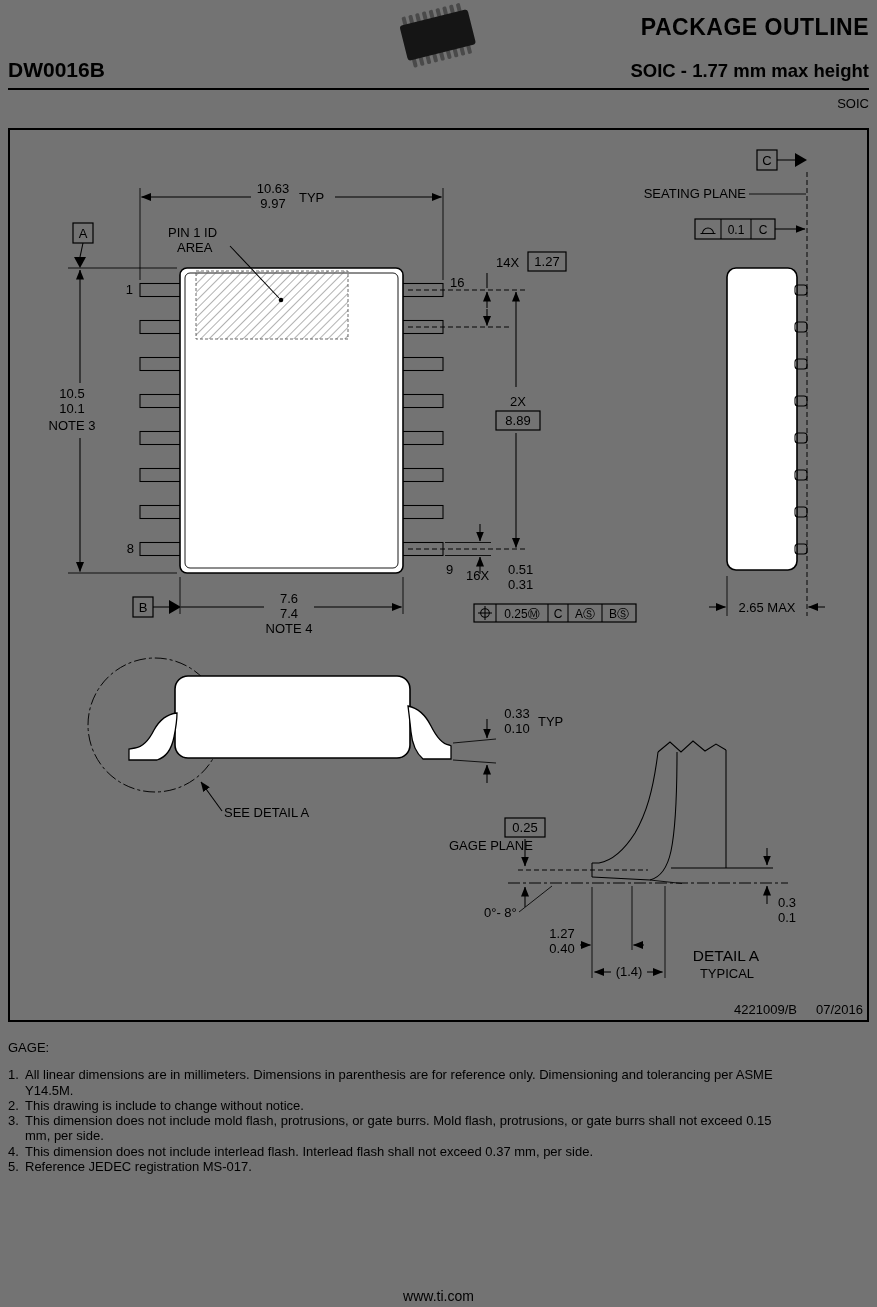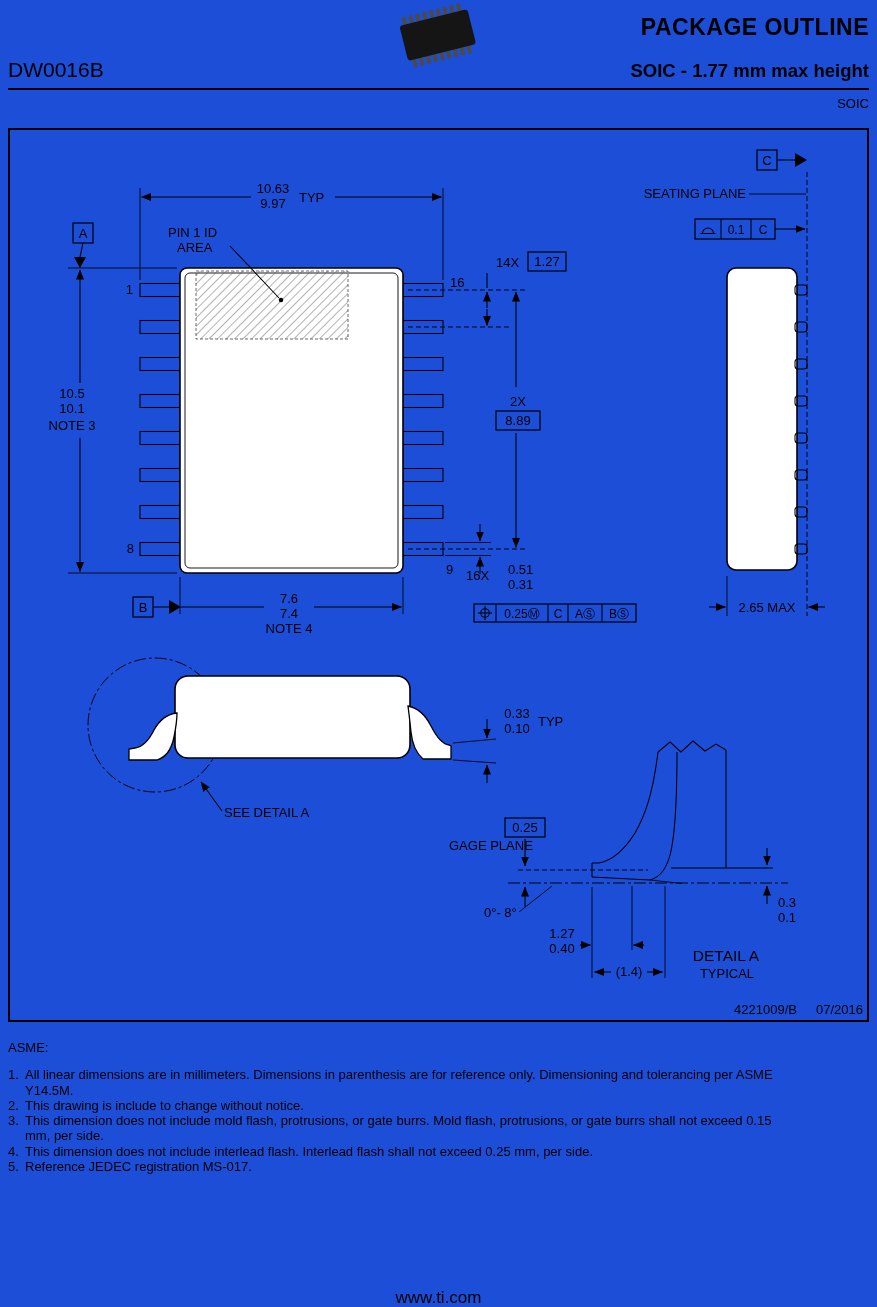--- a/index.html
+++ b/index.html
@@ -1,29 +1,29 @@
 <!DOCTYPE html>
 <html><head>
 <meta charset="utf-8">
 <style>
   html,body{margin:0;padding:0;background:#fff;}
-  .page{position:relative;width:877px;height:1307px;background:#1d4ed8;
+  .page{position:relative;width:877px;height:1307px;background:#737373;
         font-family:"Liberation Sans",sans-serif;color:#000;overflow:hidden;}
   .abs{position:absolute;}
   .doc-type{top:14px;right:8px;font-size:23px;font-weight:bold;letter-spacing:.5px;}
-  .part-number{top:58px;left:8px;font-size:21px;font-weight:normal;text-align:center;}
+  .part-number{top:58px;left:8px;font-size:21px;font-weight:bold;text-align:center;}
   .subtitle{top:60px;right:8px;font-size:18.5px;font-weight:bold;}
   .header-rule{top:88px;left:8px;width:861px;height:2px;background:#000;}
   .package-family{top:96px;right:8px;font-size:13px;}
   .frame{top:128px;left:8px;width:857px;height:890px;border:2px solid #000;}
   .notes{top:1040px;left:8px;width:792px;font-size:13px;line-height:15.3px;}
   .notes-heading{margin-bottom:12px;}
   .note{position:relative;padding-left:17px;}
   .note-num{position:absolute;left:0;}
-  .footer{top:1288px;left:0;width:100%;text-align:center;font-size:17px;}
+  .footer{top:1288px;left:0;width:100%;text-align:center;font-size:14px;}
   svg text{font-family:"Liberation Sans",sans-serif;font-size:13px;fill:#000;}
   svg text.sm{font-size:12px;}
   svg text.lg{font-size:15.5px;}
   .ln{stroke:#000;stroke-width:1.05;fill:none;}
   .thick{stroke:#000;stroke-width:1.6;fill:#fff;}
   .thin{stroke:#000;stroke-width:0.85;fill:none;}
   .inner{stroke:#000;stroke-width:0.9;fill:none;}
   .dash{stroke:#000;stroke-width:0.95;fill:none;stroke-dasharray:5 3;}
   .dashdot{stroke:#000;stroke-width:0.95;fill:none;stroke-dasharray:12 3 3 3;}
   .boxed{stroke:#000;stroke-width:1.2;fill:none;}
@@ -286,36 +286,36 @@
       </g>
 
       <g>
         <text x="787" y="884" text-anchor="end">4221009/B</text>
         <text x="853" y="884" text-anchor="end">07/2016</text>
       </g>
     </svg>
   </div>
 
   <div class="abs notes">
-    <div class="notes-heading">ASME:</div>
+    <div class="notes-heading">GAGE:</div>
     <div class="note">
       <span class="note-num">1.</span>
       <span>All linear dimensions are in millimeters. Dimensions in parenthesis are for reference only. Dimensioning and tolerancing per ASME Y14.5M.</span>
     </div>
     <div class="note">
       <span class="note-num">2.</span>
       <span>This drawing is include to change without notice.</span>
     </div>
     <div class="note">
       <span class="note-num">3.</span>
       <span>This dimension does not include mold flash, protrusions, or gate burrs. Mold flash, protrusions, or gate burrs shall not exceed 0.15 mm, per side.</span>
     </div>
     <div class="note">
       <span class="note-num">4.</span>
-      <span>This dimension does not include interlead flash. Interlead flash shall not exceed 0.25 mm, per side.</span>
+      <span>This dimension does not include interlead flash. Interlead flash shall not exceed 0.37 mm, per side.</span>
     </div>
     <div class="note">
       <span class="note-num">5.</span>
       <span>Reference JEDEC registration MS-017.</span>
     </div>
   </div>
 
   <div class="abs footer">www.ti.com</div>
 </div>
 

